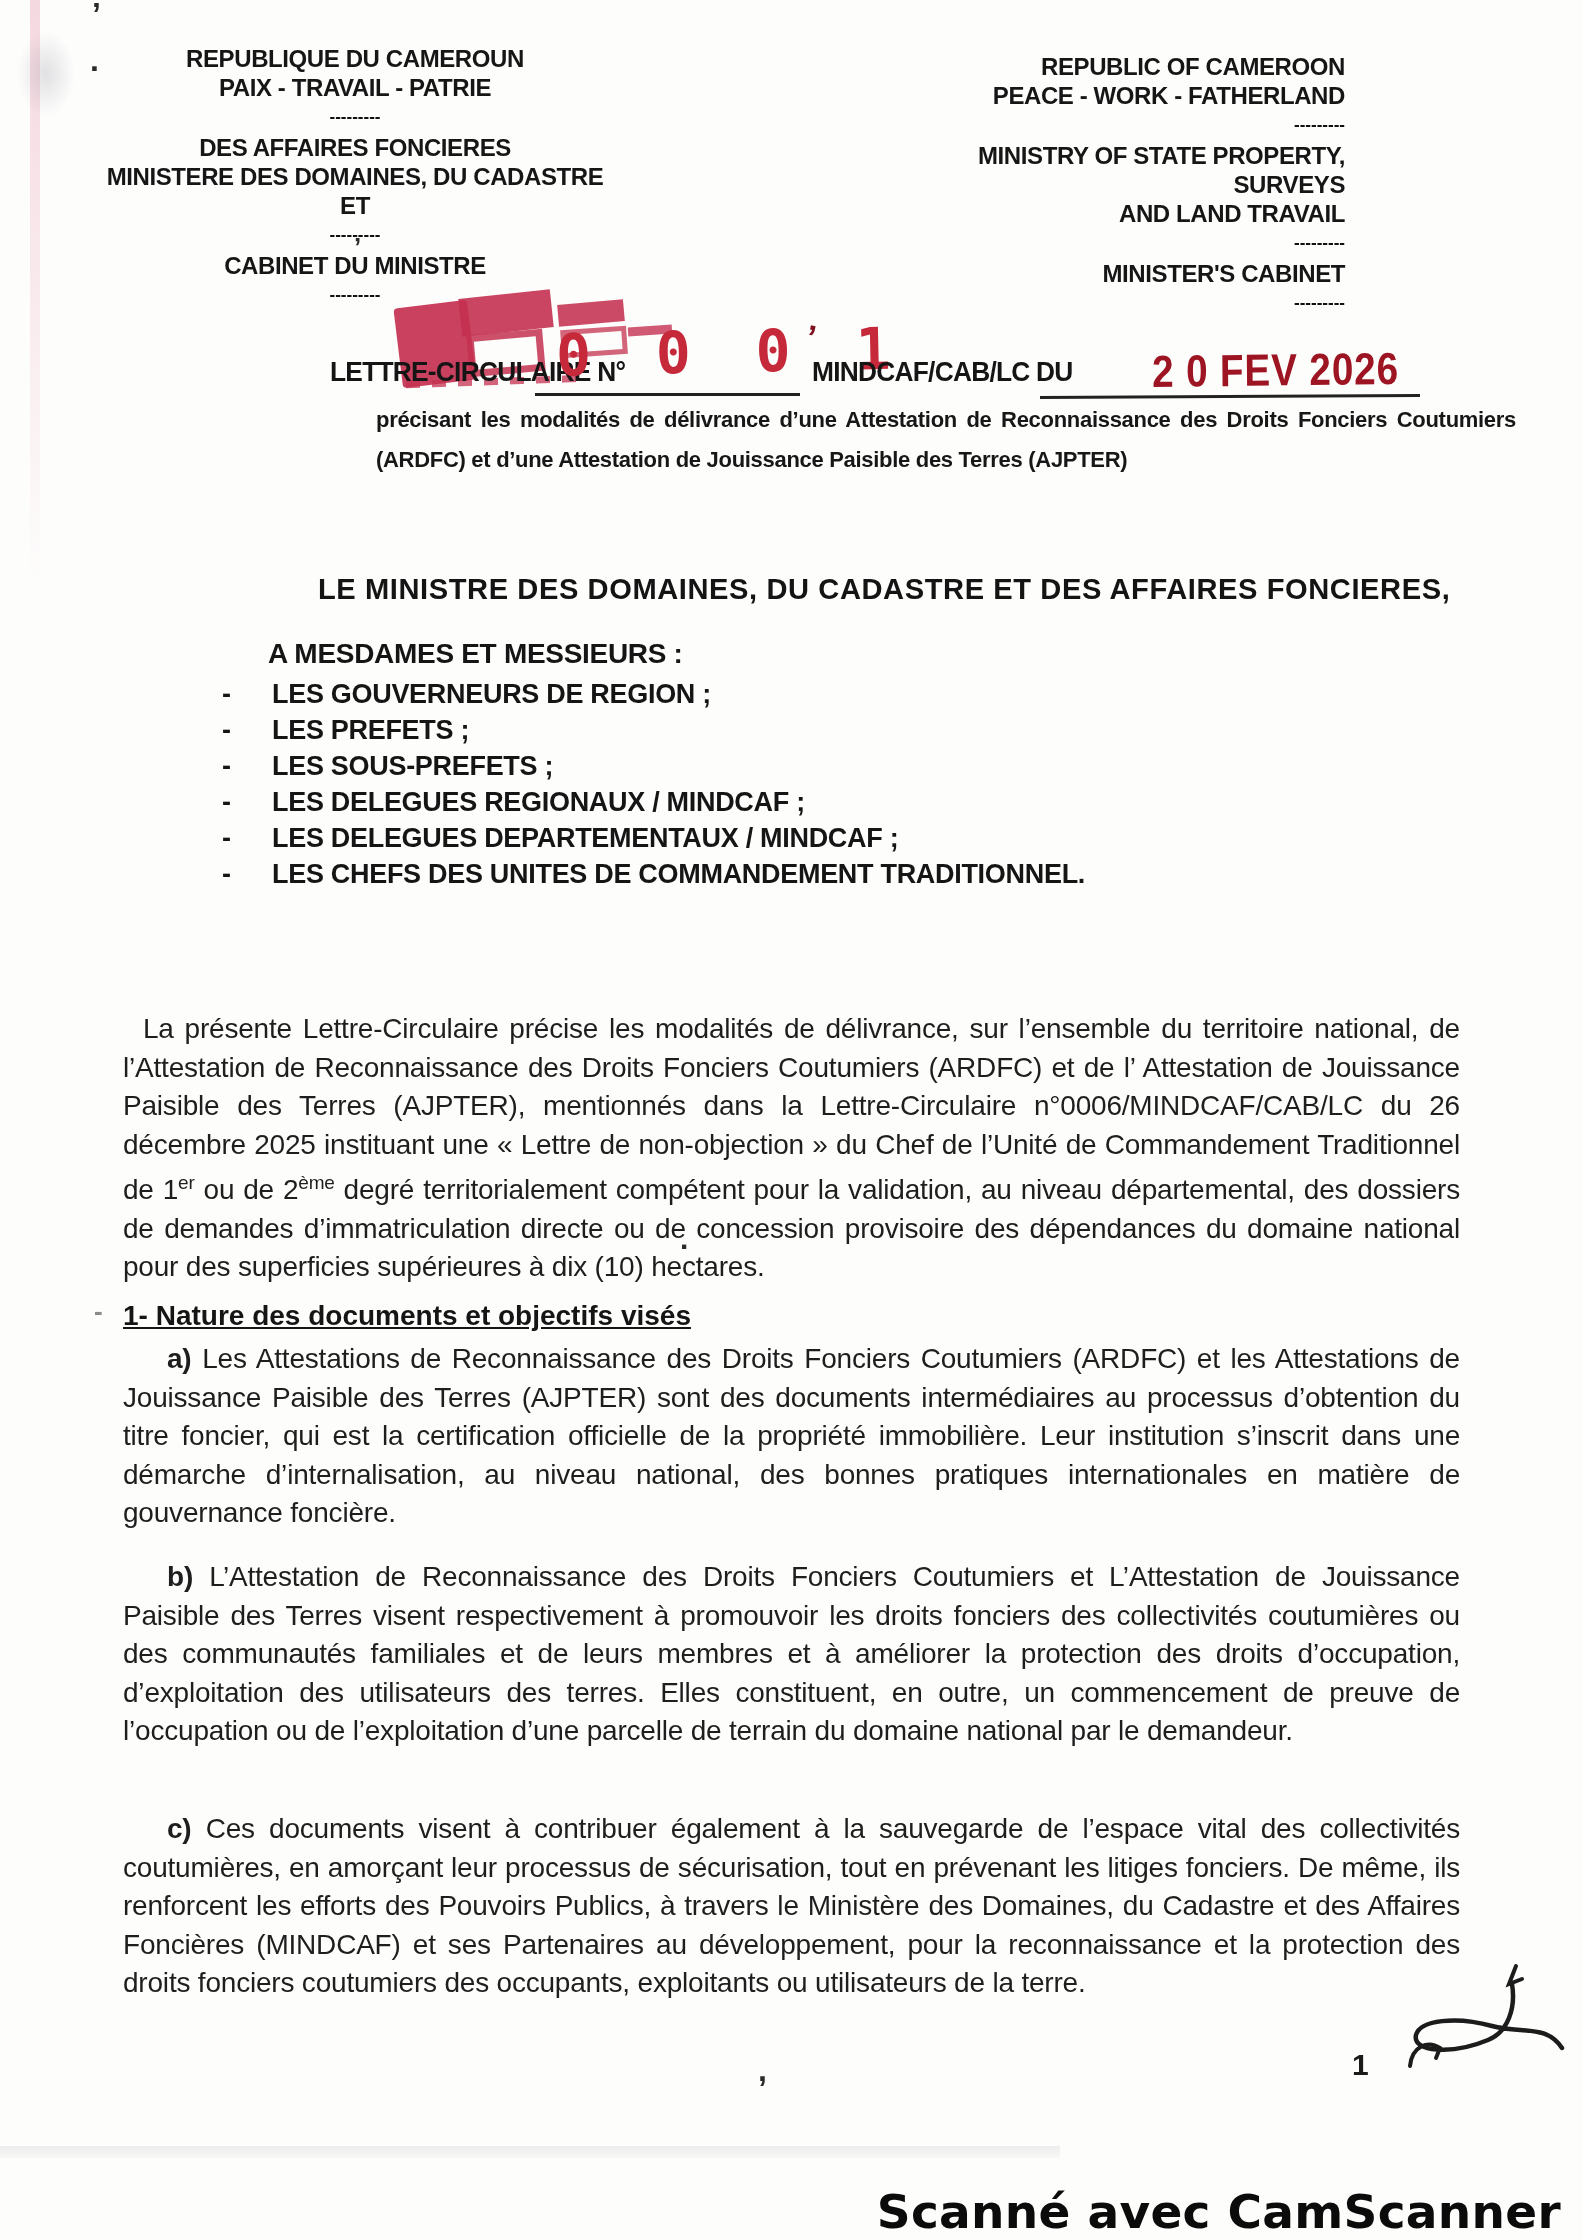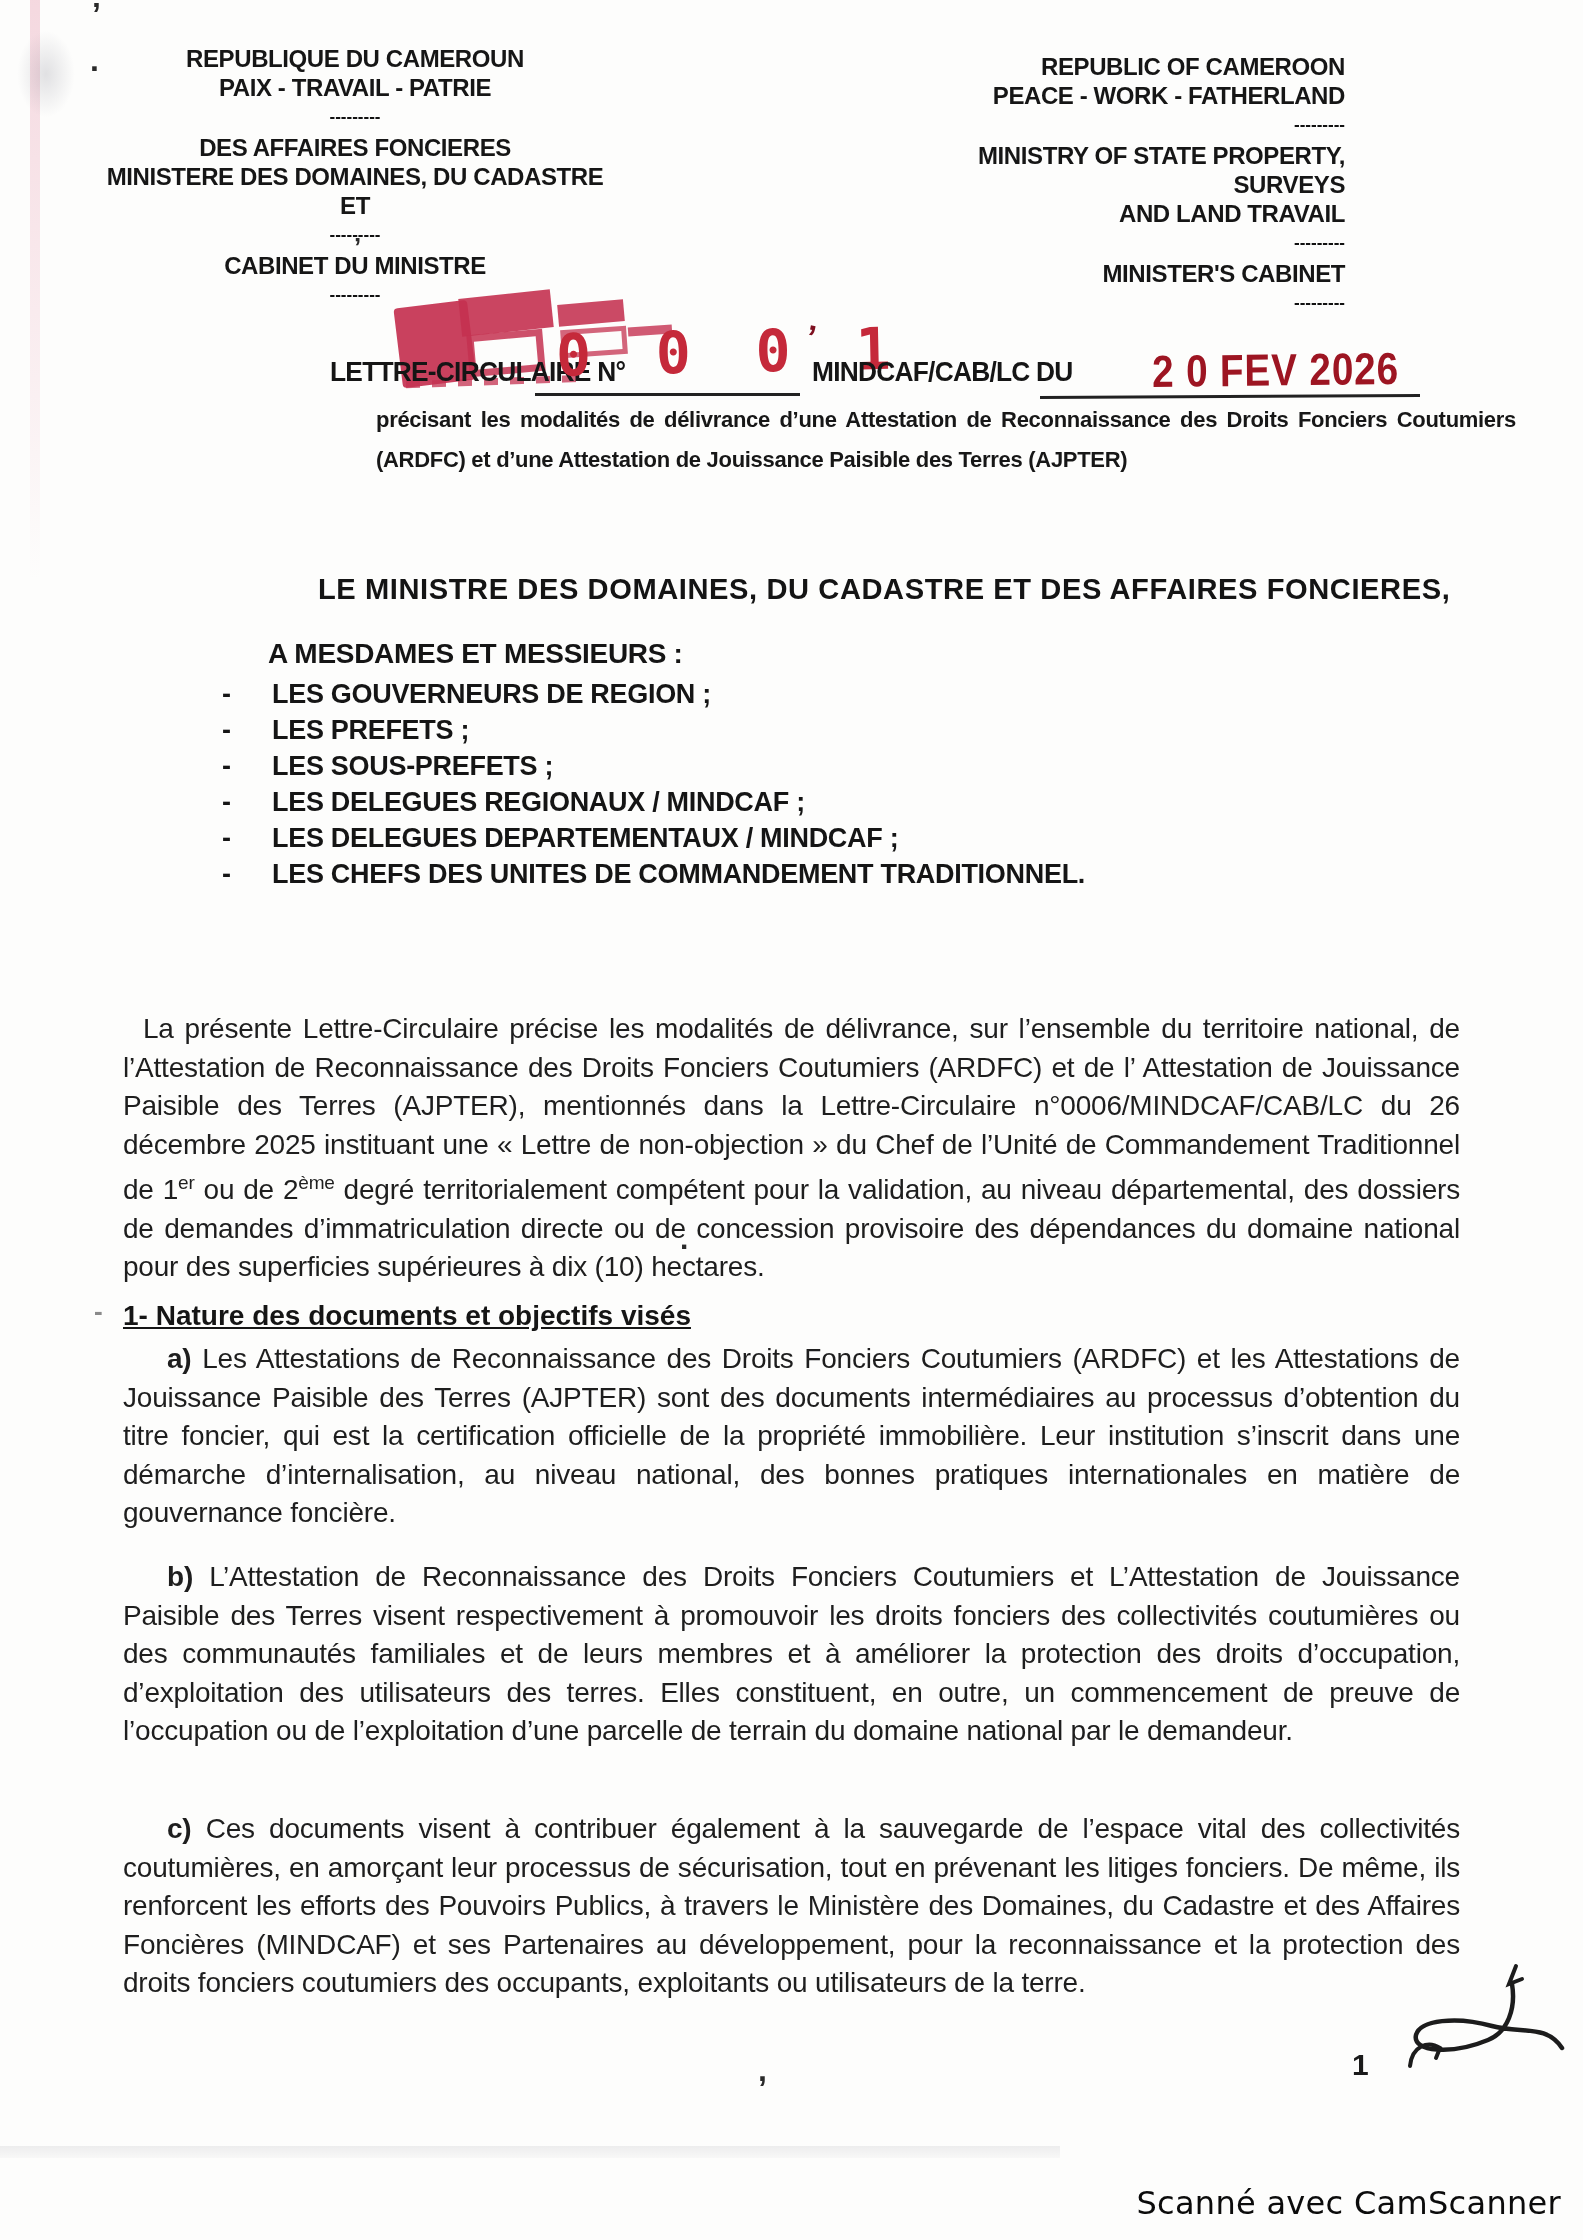--- a/index.html
+++ b/index.html
@@ -61,21 +61,21 @@
   .indent{text-indent:44px;}
   .intro{top:1010px;text-indent:20px;}
   .sec-title{position:absolute;left:123px;top:1300px;font-weight:bold;font-size:28px;color:#151515;text-decoration:underline;}
   .pa{top:1340px;} .pb{top:1558px;} .pc{top:1810px;}
   sup{font-size:19px;}
   
   .page-number{position:absolute;left:1352px;top:2048px;font-size:30px;font-weight:bold;color:#1a1a1a;}
   .paraph{position:absolute;left:1398px;top:1960px;}
   .hook{position:absolute;left:1406px;top:2038px;}
   .scanner-credit{position:absolute;right:22px;top:2184px;font-family:"DejaVu Sans", sans-serif;
-    font-size:32px;color:#0b0b0b;letter-spacing:0.3px;}
+    font-size:47px;color:#0b0b0b;letter-spacing:0.3px;font-weight:bold;}
 </style>
 </head>
 <body>
 
 <div class="page">
 
   <div class="pink-stripe"></div>
   <div class="corner-smudge"></div>
   <div class="bottom-band"></div>
   <span class="mark" style="left:92px;top:-4px;font-size:32px;">’</span>

